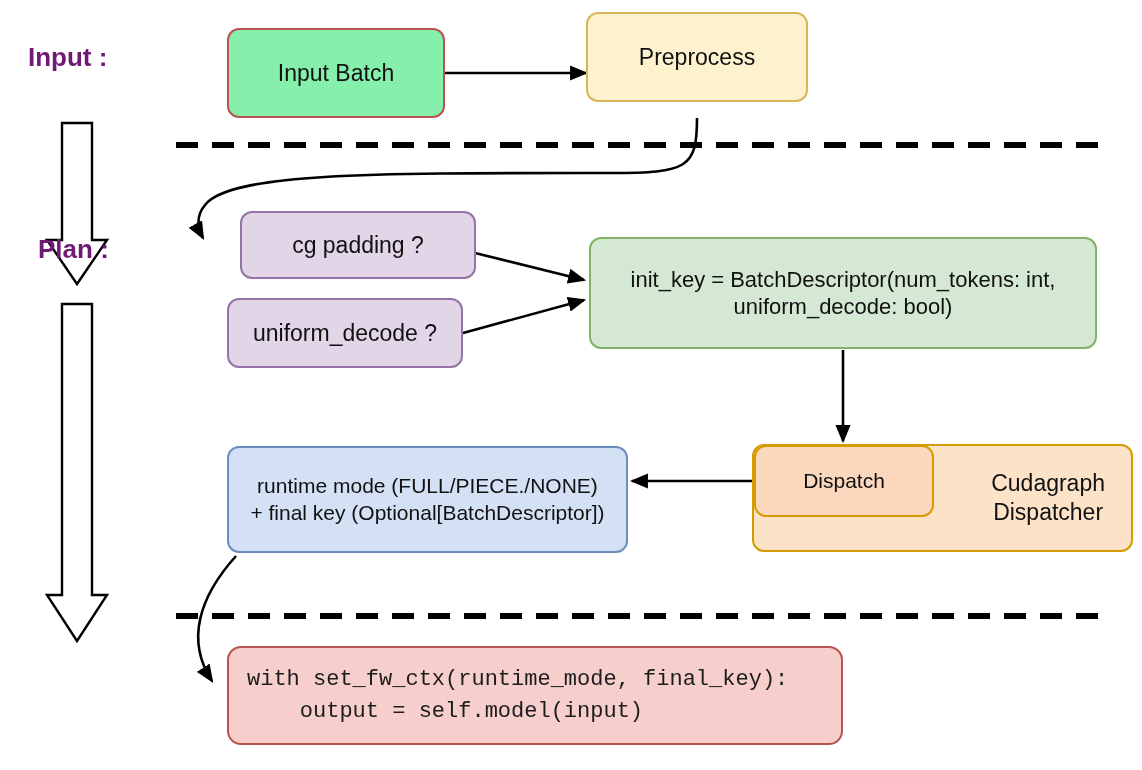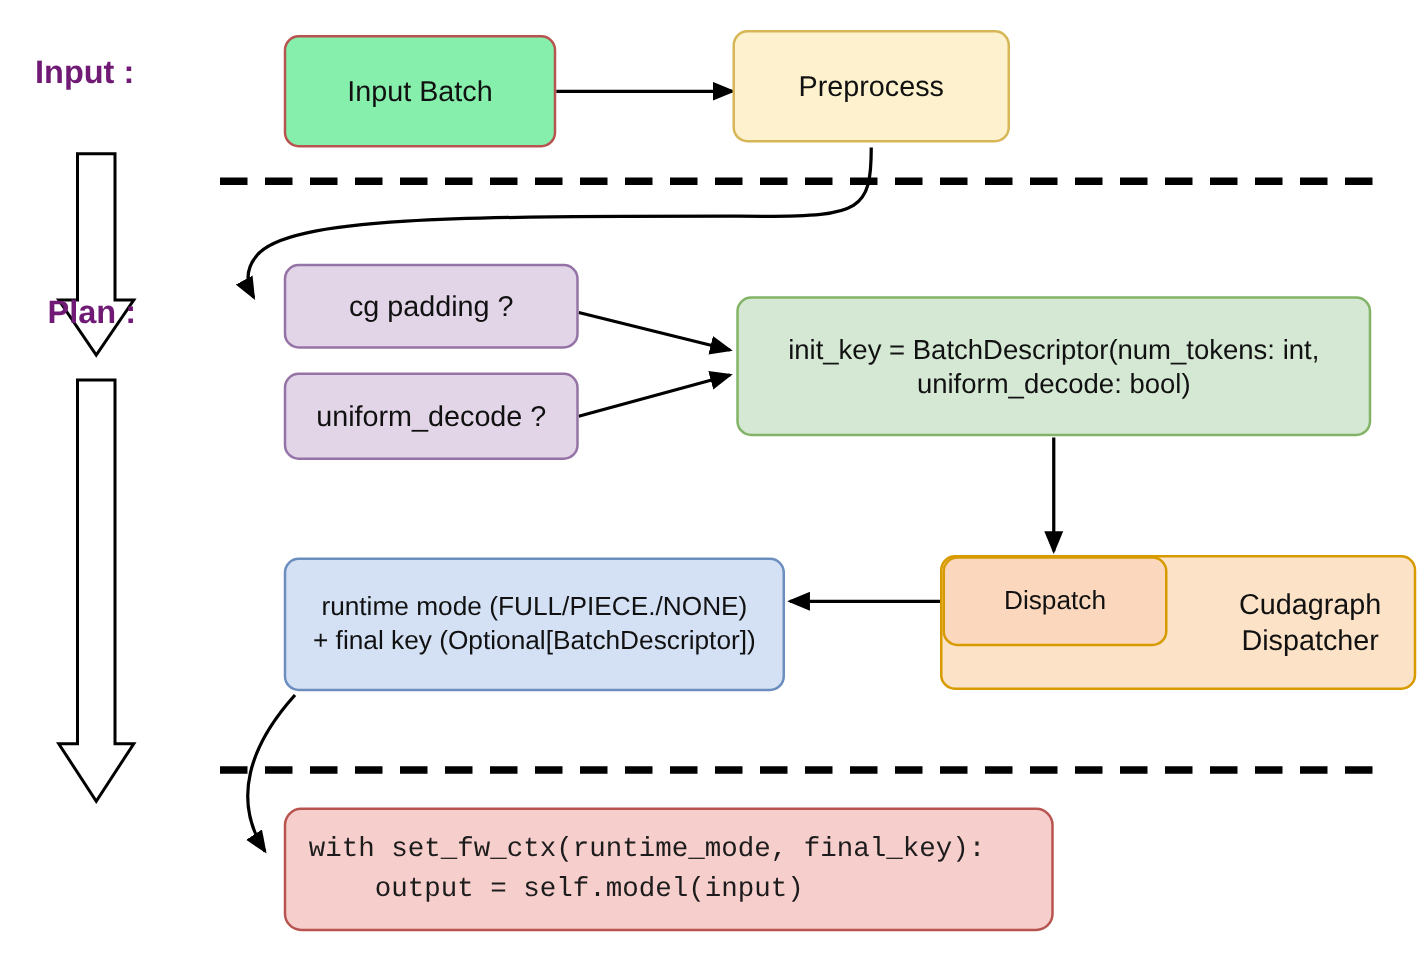--- a/index.html
+++ b/index.html
@@ -135,25 +135,25 @@
     <path d="M 236 556 C 200 596 185 640 212 681" fill="none" stroke="#000000" stroke-width="2.6" marker-end="url(#arrowhead)"></path>
   </svg>
 
   <div class="stage-label" style="left:28px; top:42px;">Input :</div>
   <div class="stage-label" style="left:38px; top:234px;">Plan :</div>
 
   <div class="node node-red" style="left:227px; top:28px; width:218px; height:90px; font-size:23px;">
     <span>Input Batch</span>
   </div>
 
-  <div class="node node-yellow" style="left:586px; top:24px; width:222px; height:90px; font-size:23px;">
+  <div class="node node-yellow" style="left:586px; top:12px; width:222px; height:90px; font-size:23px;">
     <span>Preprocess</span>
   </div>
 
-  <div class="node node-purple" style="left:227px; top:211px; width:236px; height:68px; font-size:23px;">
+  <div class="node node-purple" style="left:240px; top:211px; width:236px; height:68px; font-size:23px;">
     <span>cg padding ?</span>
   </div>
 
   <div class="node node-purple" style="left:227px; top:298px; width:236px; height:70px; font-size:23px;">
     <span>uniform_decode ?</span>
   </div>
 
   <div class="node node-green" style="left:589px; top:237px; width:508px; height:112px; font-size:22px; flex-direction:column;">
     <span>init_key = BatchDescriptor(num_tokens: int,</span>
     <span>uniform_decode: bool)</span>

